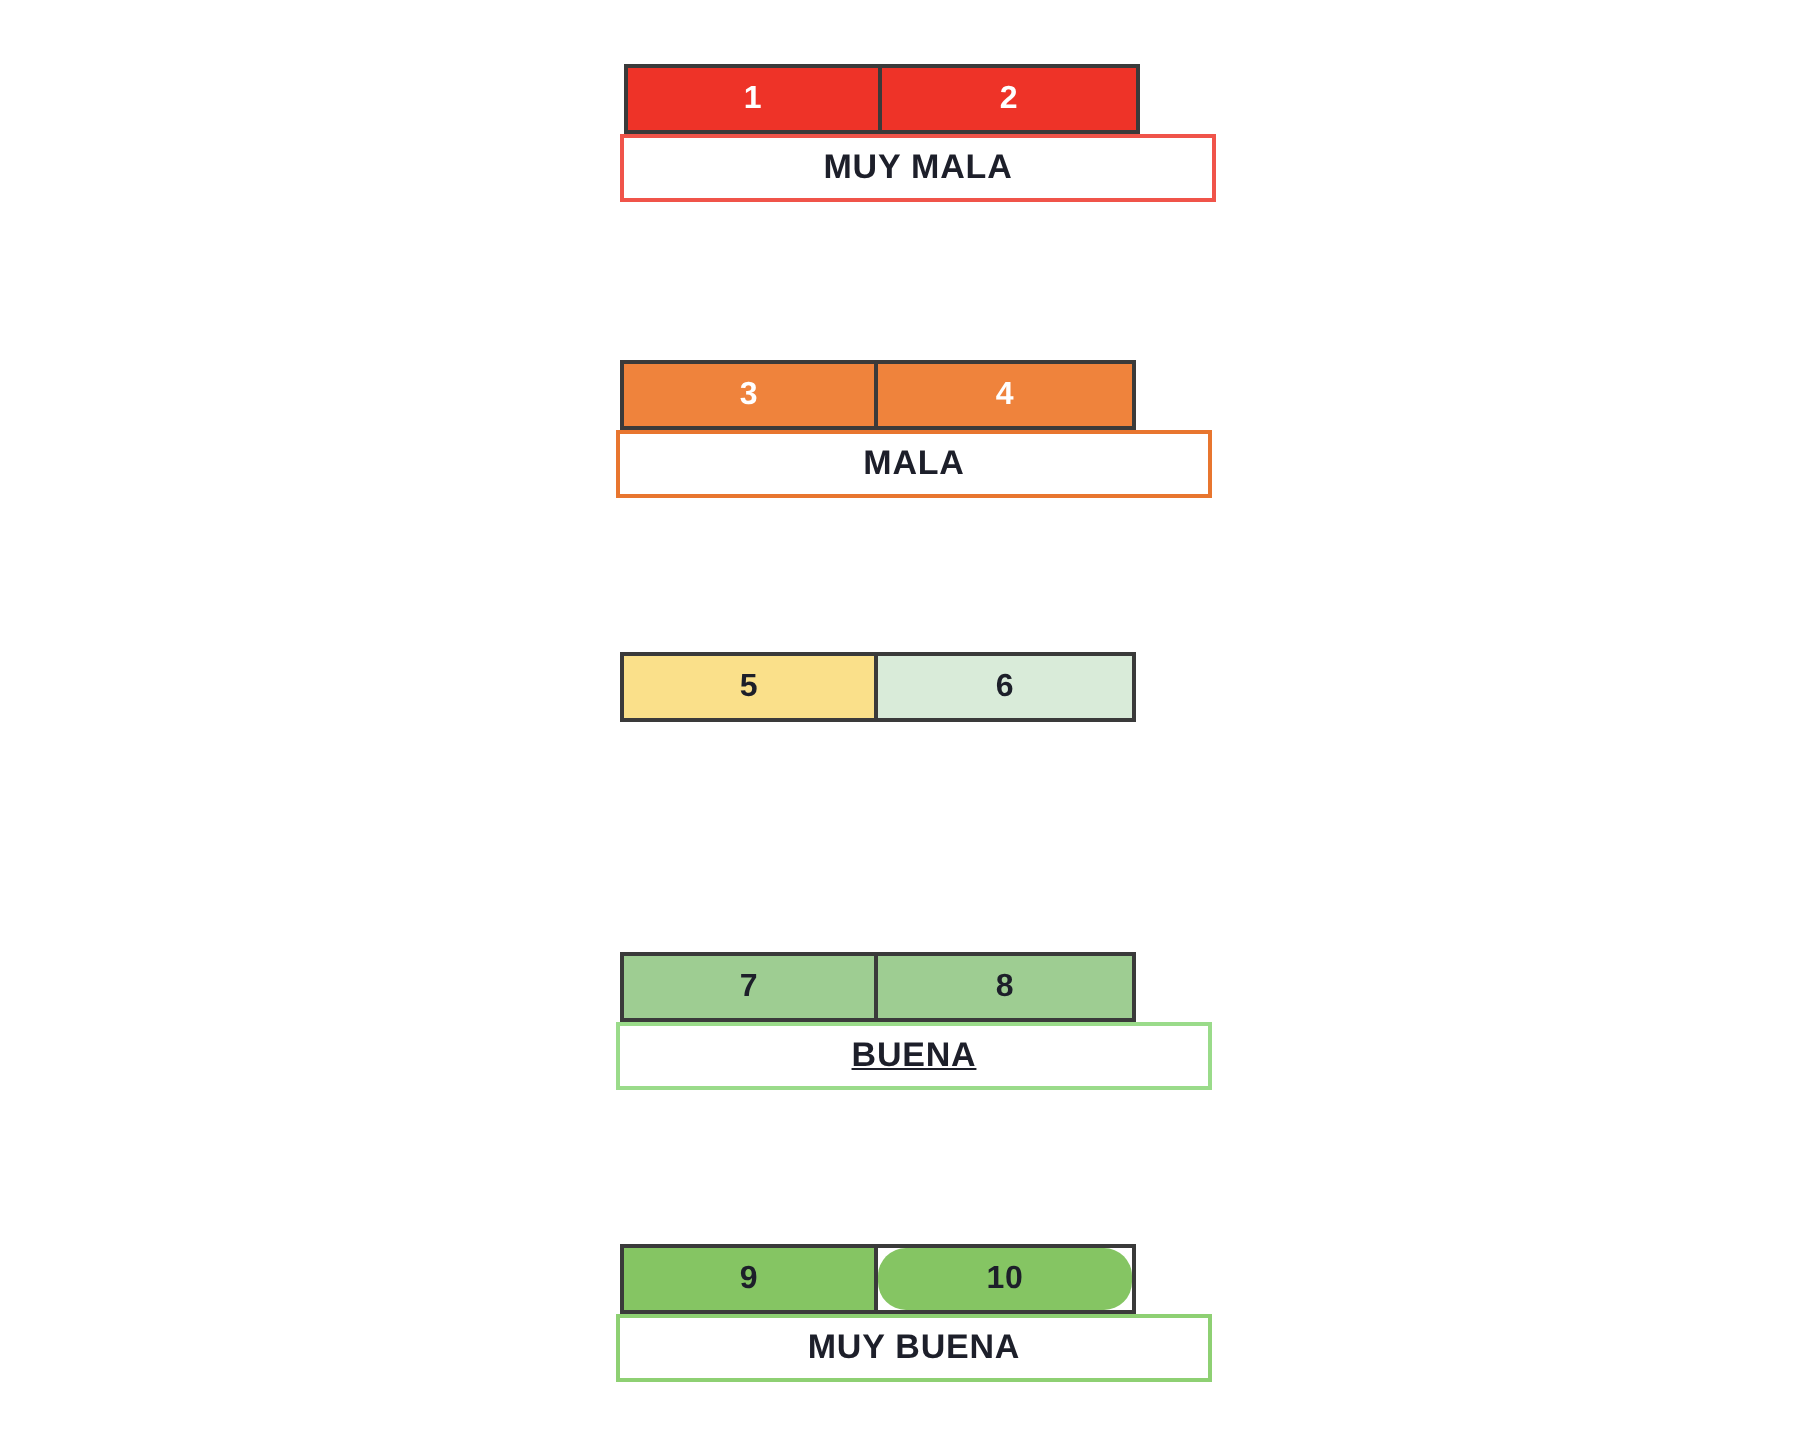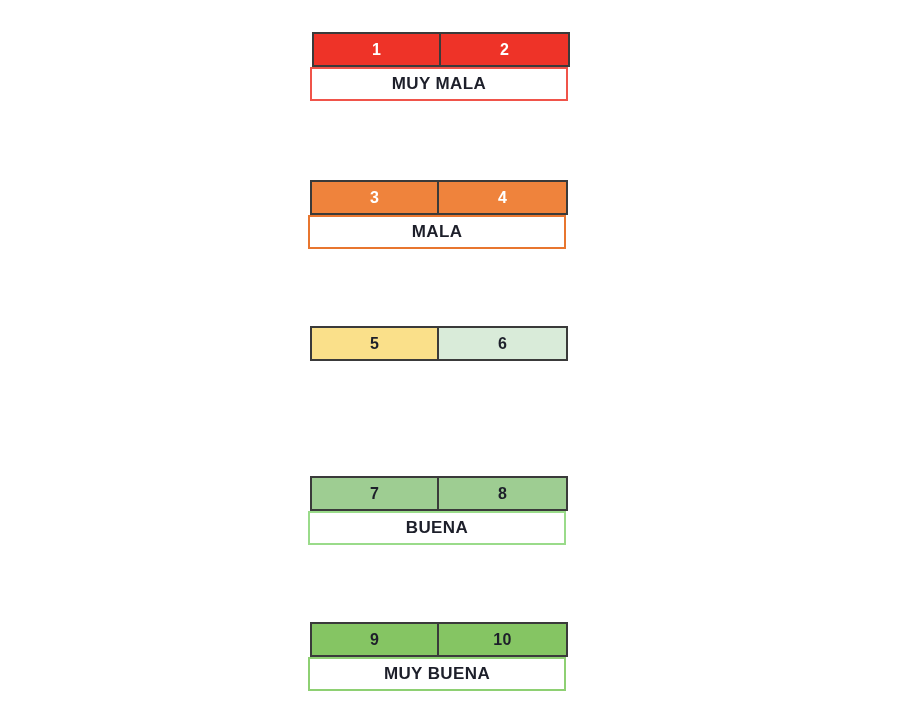--- a/index.html
+++ b/index.html
@@ -47,21 +47,21 @@
     font-weight: bold;
     letter-spacing: 0.3px;
     box-sizing: border-box;
   }
   .score-cell.cell-left {
     border-right: 2px solid #3a3a3a;
   }
 
   
   .label-box {
-    width: 258px;
+    width: 298px;
     height: 34px;
     margin-top: 0px;
     display: flex;
     align-items: center;
     justify-content: center;
     background: #ffffff;
     border: 2px solid #cccccc;
     box-sizing: border-box;
     font-size: 17px;
     font-weight: bold;
@@ -102,24 +102,24 @@
       <div class="score-cell cell-left" style="background: rgb(250, 224, 138); color: rgb(29, 31, 42); border-right-color: rgb(58, 58, 58);">5</div>
       <div class="score-cell" style="background: rgb(217, 235, 217); color: rgb(29, 31, 42);">6</div>
     </div>
   </div>
 
   <div class="rating-block block-3">
     <div class="score-row" style="border-color: rgb(58, 58, 58);">
       <div class="score-cell cell-left" style="background: rgb(158, 205, 146); color: rgb(29, 31, 42); border-right-color: rgb(58, 58, 58);">7</div>
       <div class="score-cell" style="background: rgb(158, 205, 146); color: rgb(29, 31, 42);">8</div>
     </div>
-    <div class="label-box" style="border-color: rgb(154, 219, 138);">BUENA</div>
+    <div class="label-box" style="border-color: rgb(154, 219, 138); text-decoration: underline;">BUENA</div>
   </div>
 
   <div class="rating-block block-4">
     <div class="score-row" style="border-color: rgb(58, 58, 58);">
       <div class="score-cell cell-left" style="background: rgb(133, 197, 99); color: rgb(29, 31, 42); border-right-color: rgb(58, 58, 58);">9</div>
-      <div class="score-cell" style="background: rgb(133, 197, 99); color: rgb(29, 31, 42);">10</div>
+      <div class="score-cell" style="background: rgb(133, 197, 99); color: rgb(29, 31, 42); border-radius: 14px;">10</div>
     </div>
     <div class="label-box" style="border-color: rgb(142, 208, 115);">MUY BUENA</div>
   </div>
 
 </div>
 
 </body></html>

